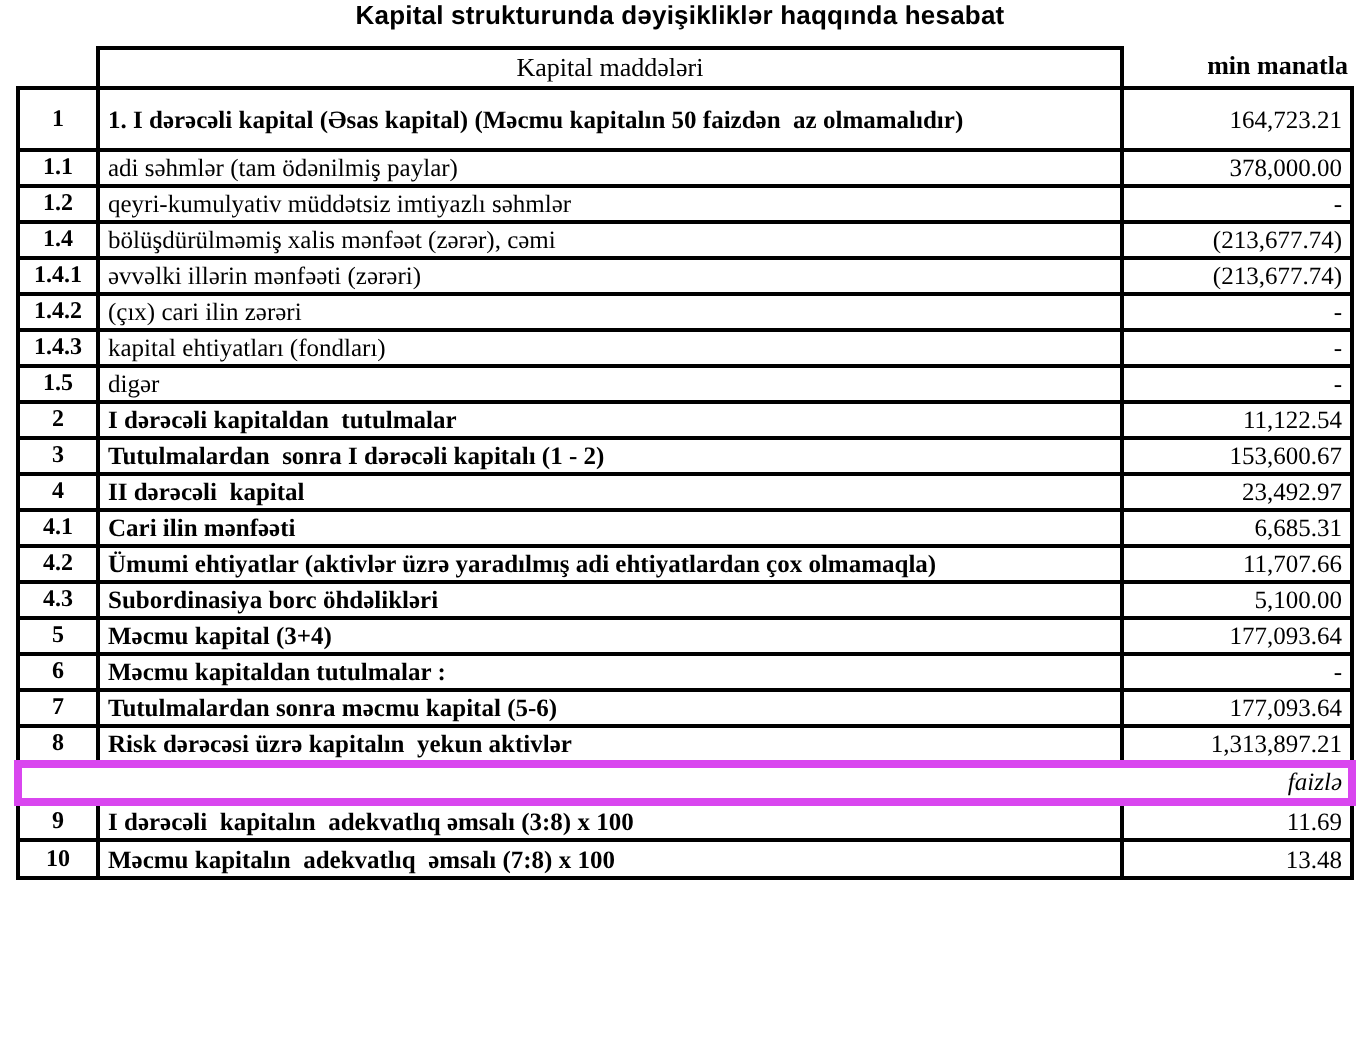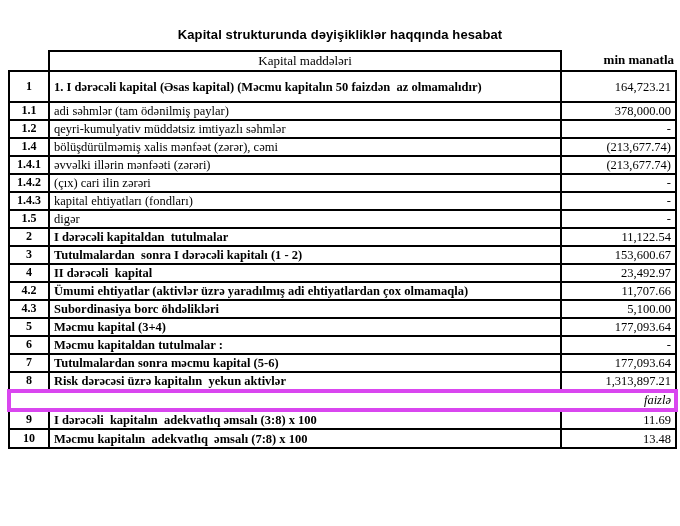--- a/index.html
+++ b/index.html
@@ -7,21 +7,21 @@
   body {
     width: 680px; height: 526px;
     font-family: "Liberation Serif", serif;
     color: #000;
     overflow: hidden;
   }
   .page {
     position: relative;
     width: 680px; height: 526px;
     background: #ffffff;
-    padding-top: 27px;
+    padding-top: 0;
   }
   .title {
     text-align: center;
     font-family: "Liberation Sans", sans-serif;
     font-weight: bold;
     font-size: 13px;
     letter-spacing: 0.1px;
     margin-bottom: 8px;
   }
   table.report {
@@ -136,20 +136,25 @@
     <td class="r-num">3</td>
     <td class="r-label">Tutulmalardan  sonra I dərəcəli kapitalı (1 - 2)</td>
     <td class="r-value">153,600.67</td>
   </tr>
         <tr class="bold">
     <td class="r-num">4</td>
     <td class="r-label">II dərəcəli  kapital</td>
     <td class="r-value">23,492.97</td>
   </tr>
         <tr class="bold">
+    <td class="r-num">4.1</td>
+    <td class="r-label">Cari ilin mənfəəti</td>
+    <td class="r-value">6,685.31</td>
+  </tr>
+        <tr class="bold">
     <td class="r-num">4.2</td>
     <td class="r-label">Ümumi ehtiyatlar (aktivlər üzrə yaradılmış adi ehtiyatlardan çox olmamaqla)</td>
     <td class="r-value">11,707.66</td>
   </tr>
         <tr class="bold">
     <td class="r-num">4.3</td>
     <td class="r-label">Subordinasiya borc öhdəlikləri</td>
     <td class="r-value">5,100.00</td>
   </tr>
         <tr class="bold">

